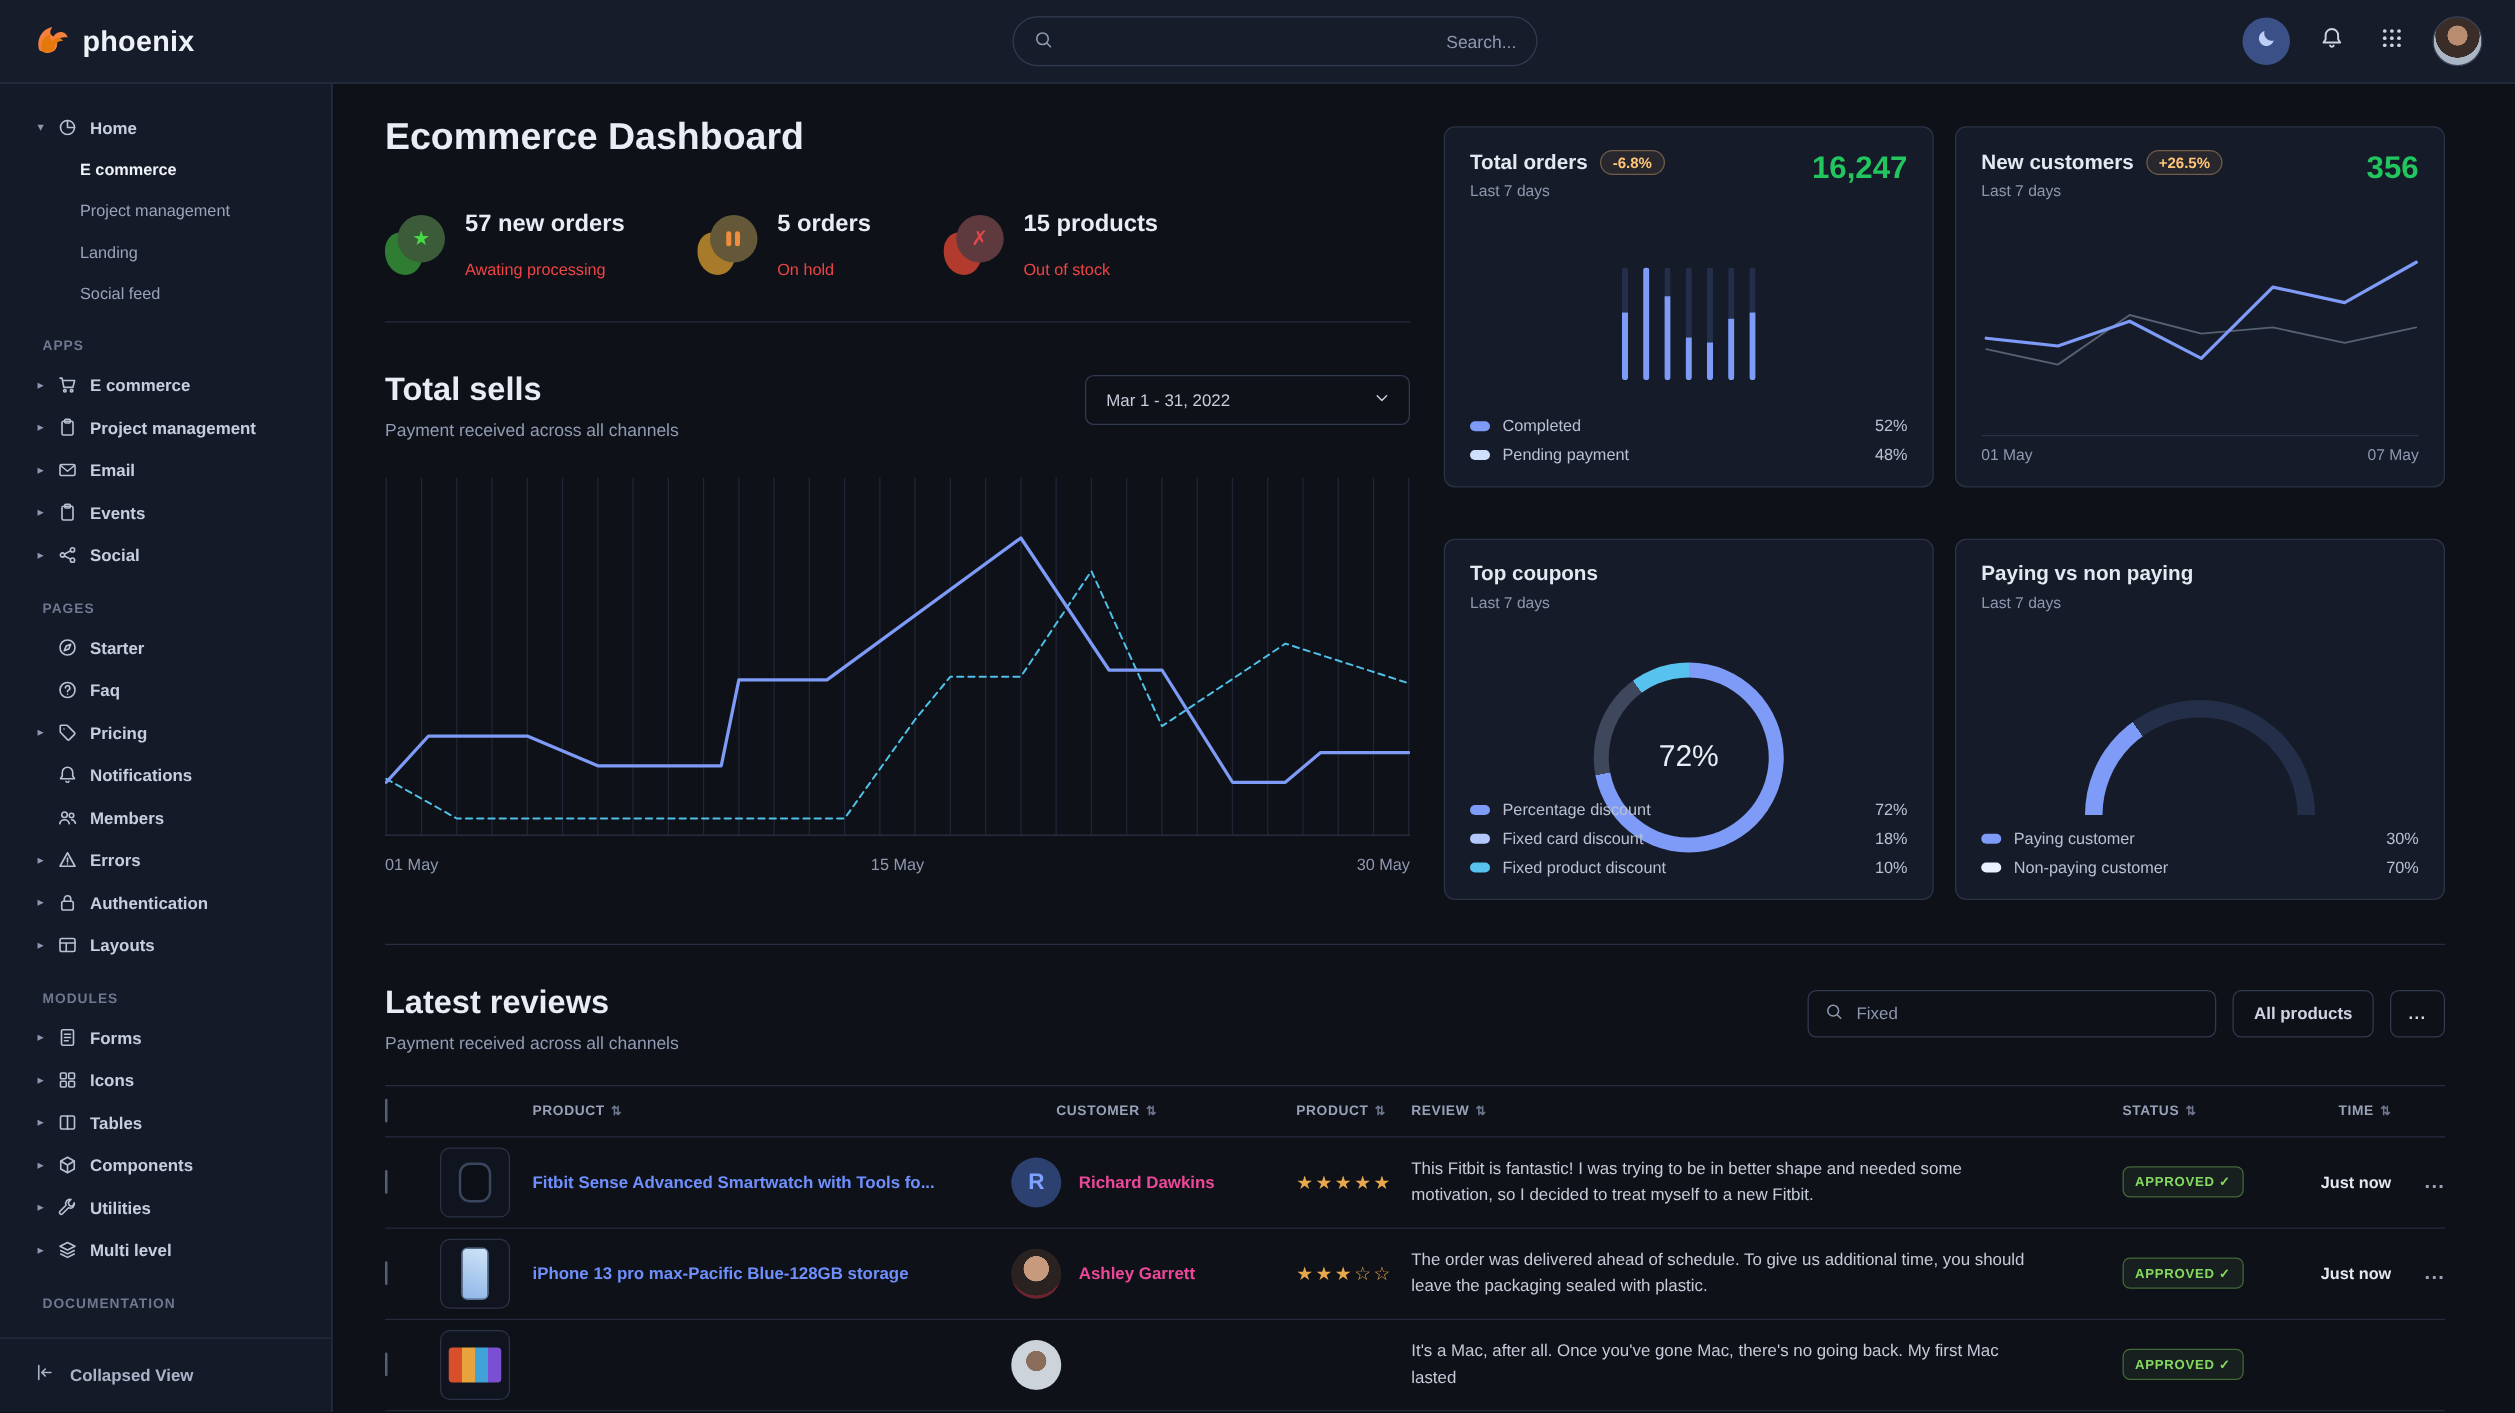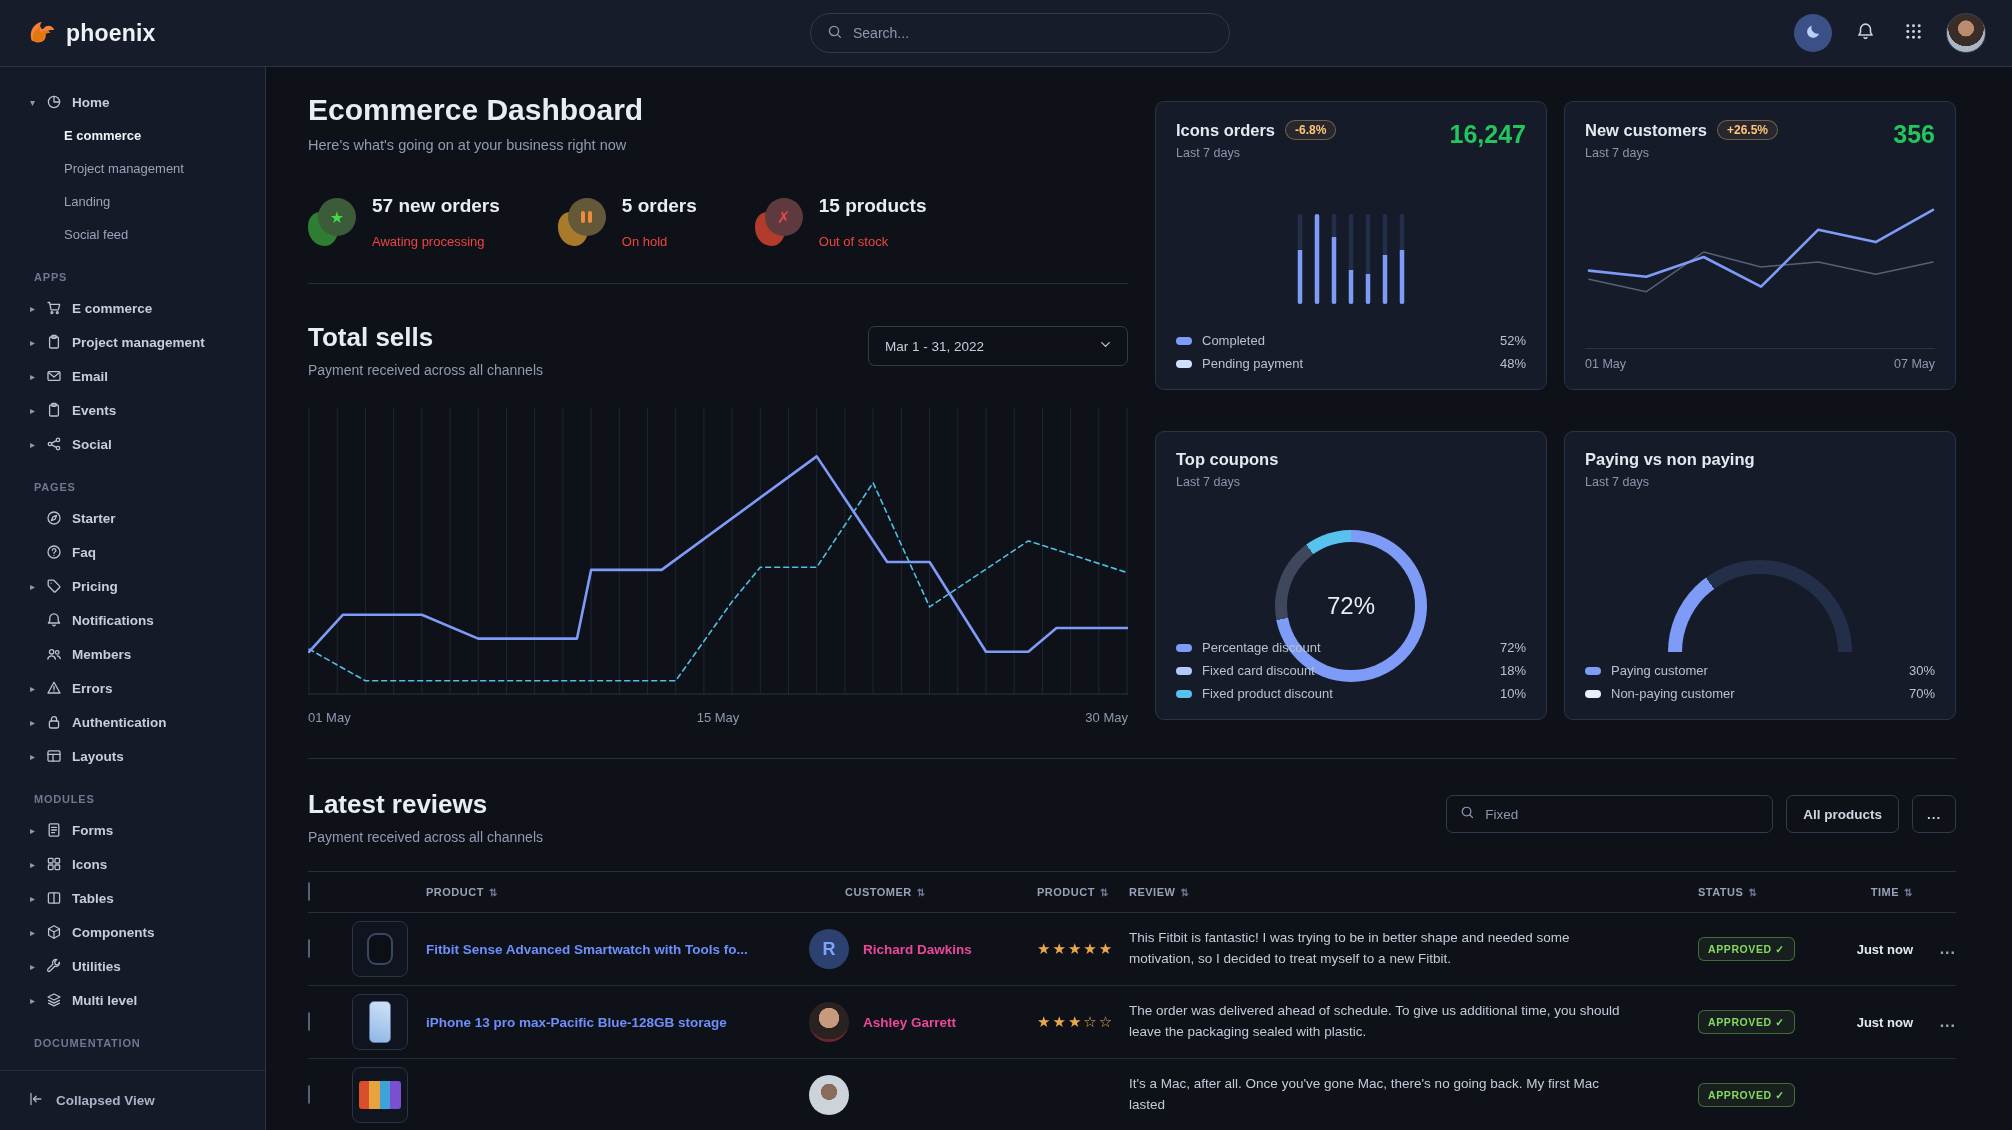--- a/index.html
+++ b/index.html
@@ -3,21 +3,21 @@
 <meta charset="utf-8">
 <style>
   * { margin:0; padding:0; box-sizing:border-box; }
   html,body { width:2012px; height:1130px; background:#0e1118; font-family:"Liberation Sans",sans-serif; }
   .app { position:relative; width:2012px; height:1130px; overflow:hidden; background:#0e1118; color:#dfe4ee; }
 
   
   .navbar { position:absolute; top:0; left:0; right:0; height:67px; background:#161c2a; border-bottom:1px solid #2b3347; display:flex; align-items:center; padding:0 26px; z-index:5; }
   .brand { display:flex; align-items:center; gap:10px; }
   .brand-name { font-size:23px; font-weight:700; color:#eef1f7; letter-spacing:.2px; }
-  .nav-search { position:absolute; left:810px; width:420px; height:40px; border:1px solid #323a50; border-radius:20px; display:flex; align-items:center; gap:10px; padding:0 16px; color:#8f98b0; background:transparent; }
+  .nav-search { position:absolute; left:810px; width:420px; height:40px; border:1px solid #323a50; border-radius:20px; display:flex; align-items:center; gap:10px; padding:0 16px; color:#8f98b0; background:transparent;justify-content:space-between; }
   .nav-search span { font-size:14px; }
   .nav-right { margin-left:auto; display:flex; align-items:center; gap:18px; }
   .theme-btn { width:38px; height:38px; border-radius:50%; background:#3b5086; display:flex; align-items:center; justify-content:center; color:#bdcff6; }
   .icon-btn { width:30px; height:30px; display:flex; align-items:center; justify-content:center; color:#cdd3e1; }
   .nav-avatar { width:40px; height:40px; border-radius:50%; background:radial-gradient(circle at 50% 38%, #b98b6f 0 26%, #3a2d28 27% 58%, #aab6c6 59%); border:1px solid #3a4256; }
 
   
   .sidebar { position:absolute; top:67px; left:0; width:266px; bottom:0; background:#141a27; border-right:1px solid #2b3347; padding:18px 0 0 0; }
   .side-heading { font-size:11px; font-weight:700; letter-spacing:.8px; color:#6e7890; padding:20px 0 8px 34px; }
   .side-item { height:34px; display:flex; align-items:center; padding-left:30px; cursor:pointer; color:#c6cddd; }
@@ -392,21 +392,20 @@
             <path d="M3 2.5v11M12.8 8H5.6M8.2 5.2 5.4 8l2.8 2.8"></path>
           </svg></span>
       <span class="side-label">Collapsed View</span>
     </div>
   </aside>
 
   <main class="content">
 
     <section>
       <h1 class="page-title">Ecommerce Dashboard</h1>
-      <p class="page-subtitle">Here's what's going on at your business right now</p>
 
       <div class="stats-row" id="stats-row">
           <div class="stat">
             <div class="stat-ico">
               <div class="stat-blob" style="background: rgb(46, 125, 50);"></div>
               <div class="stat-circle" style="background: rgb(60, 92, 57); color: rgb(71, 215, 71);">★</div>
             </div>
             <div>
               <div class="stat-main">57 new orders</div>
               <div class="stat-sub">Awating processing</div>
@@ -495,21 +494,21 @@
         <span>30 May</span>
       </div>
     </section>
 
     <section class="cards">
 
       <div class="card">
         <div class="card-head">
           <div>
             <div class="card-title-row">
-              <span class="card-title">Icons orders</span>
+              <span class="card-title">Total orders</span>
               <span class="badge-warn">-6.8%</span>
             </div>
             <div class="card-period">Last 7 days</div>
           </div>
           <div class="card-value">16,247</div>
         </div>
         <div class="obars" id="order-bars">
             <div class="obar">
               <div class="top" style="height: 40%; background: rgb(35, 46, 73);"></div>
               <div class="fill" style="height: 60%; background: rgb(126, 155, 247);"></div>

